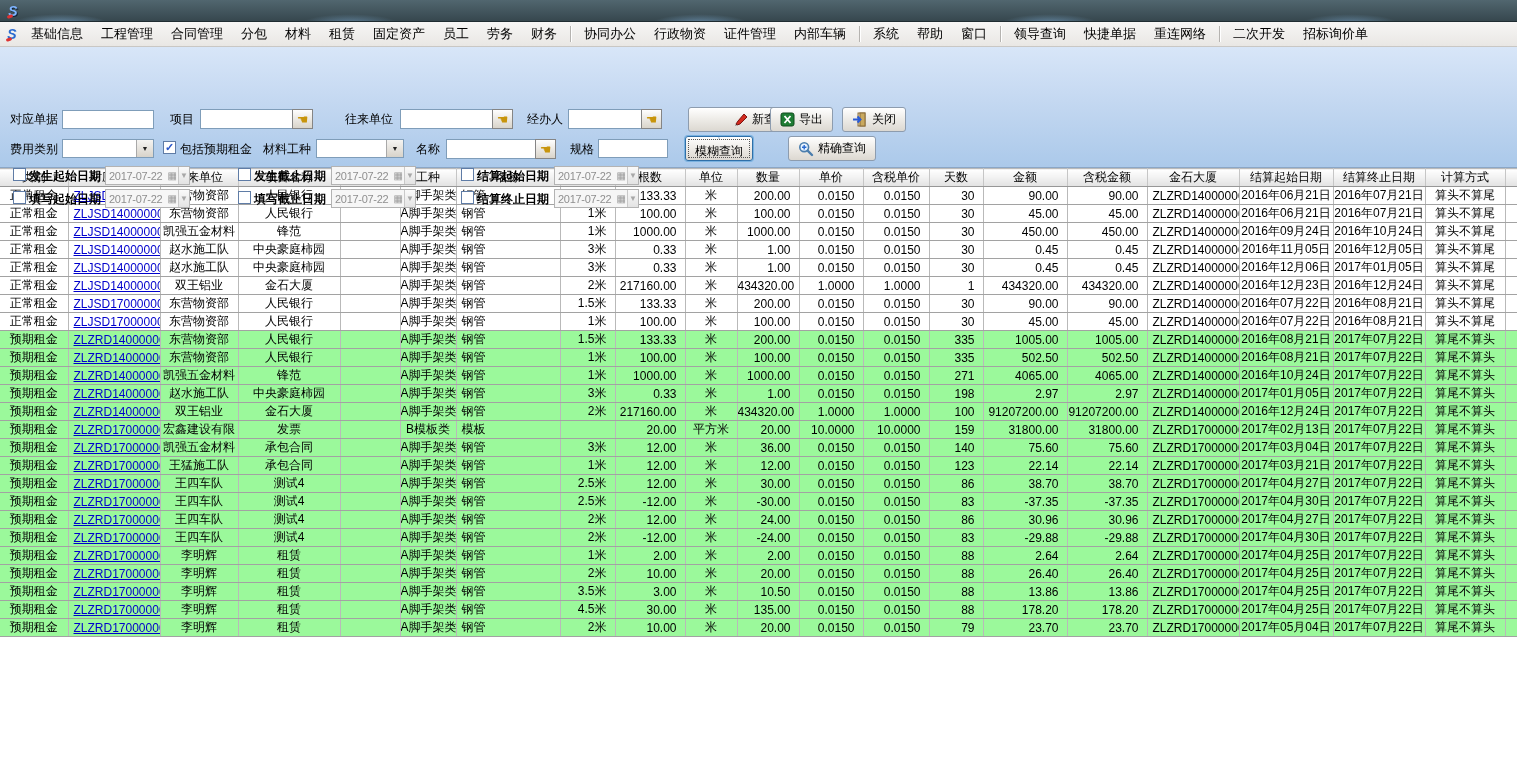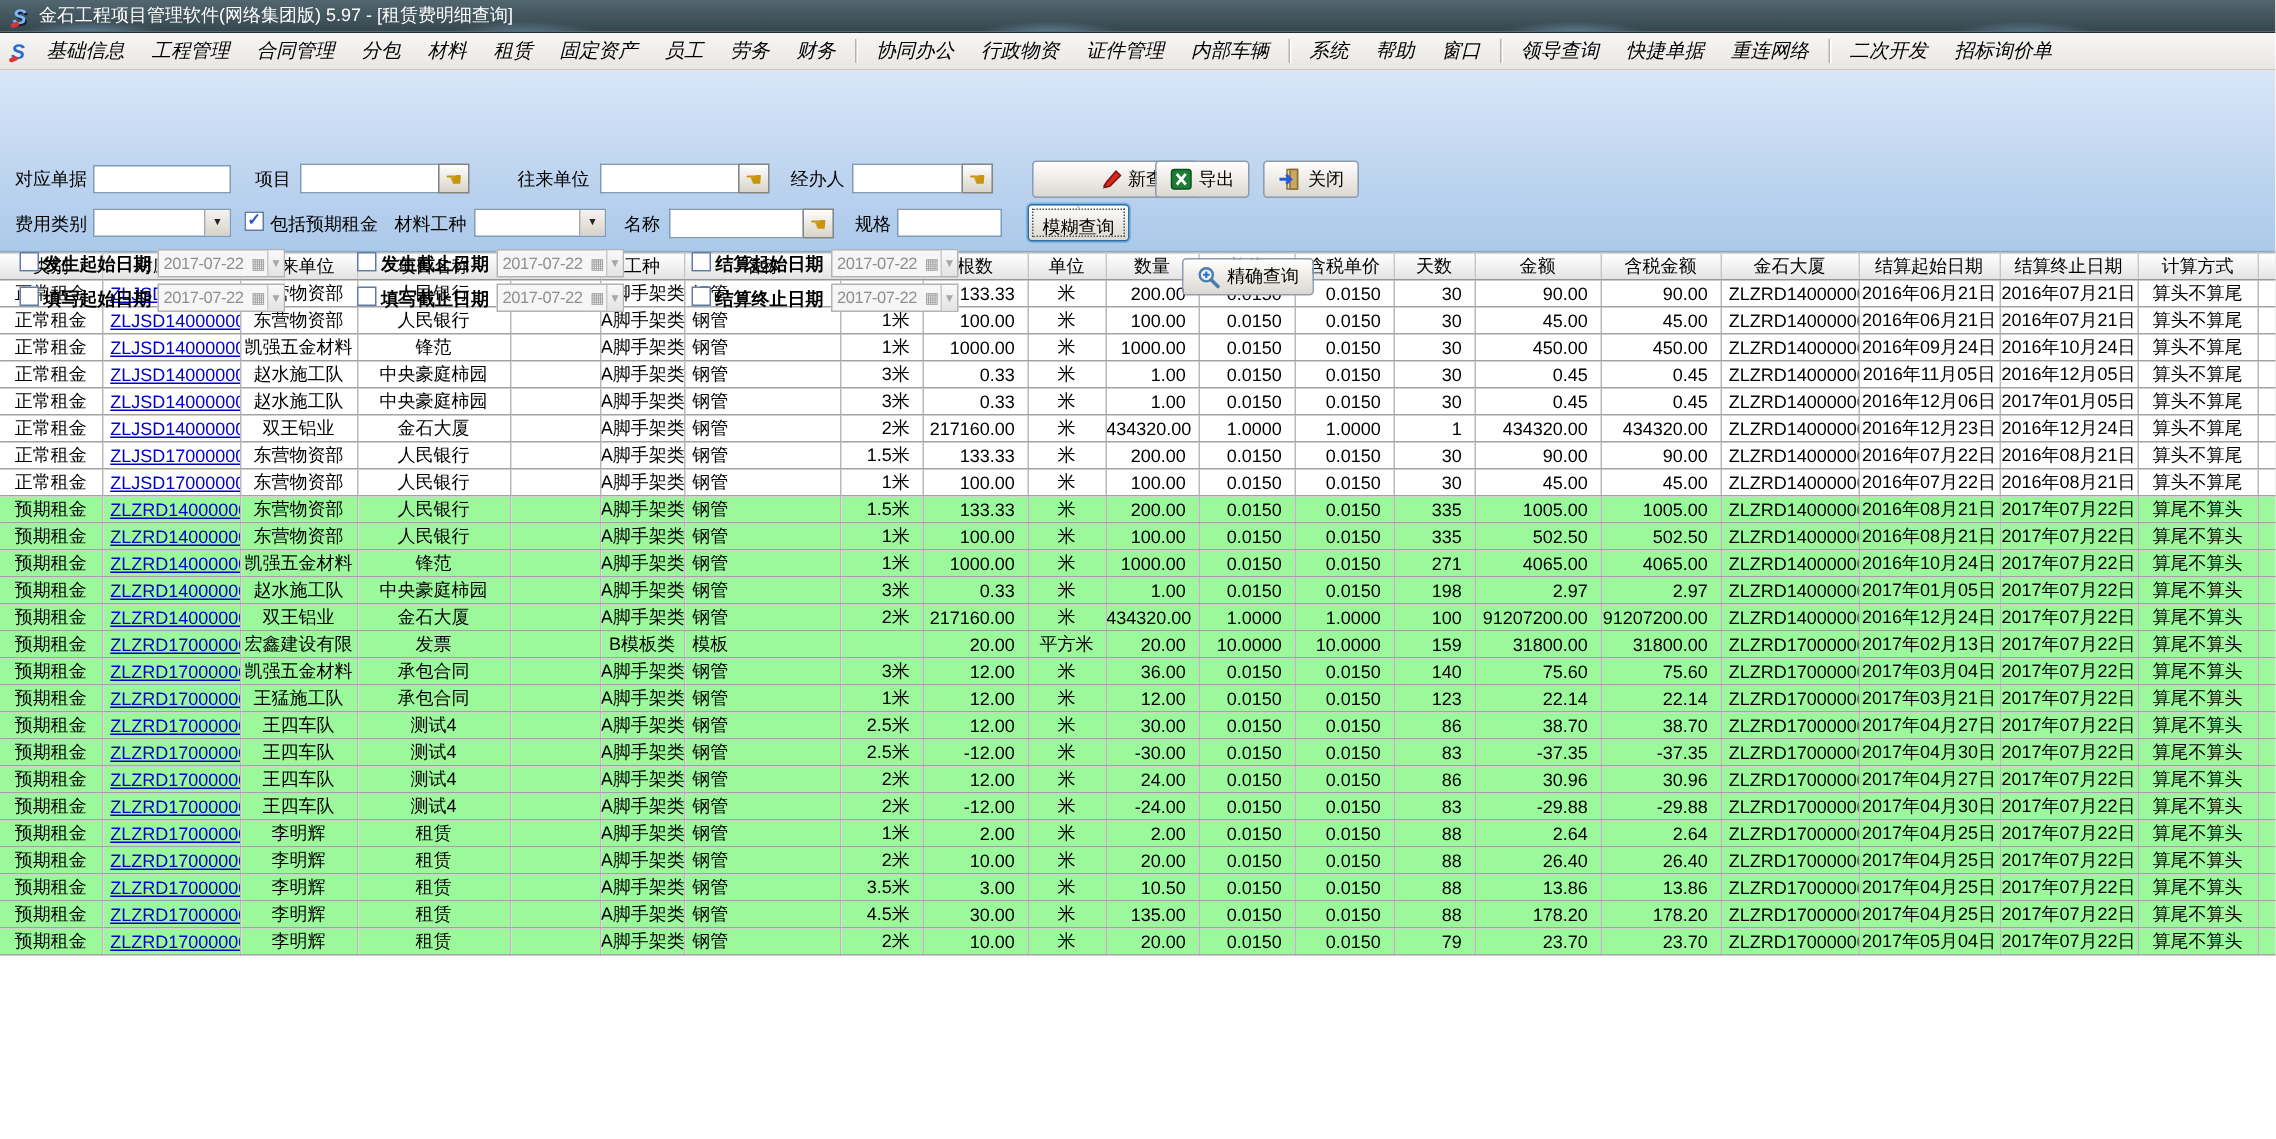--- a/index.html
+++ b/index.html
@@ -20,21 +20,21 @@
   .applogo { width:16px; height:16px; display:inline-flex; align-items:center; justify-content:center;
     font-weight:bold; font-style:italic; font-size:14px; color:#7fb4ff;
     text-shadow:1px 1px 0 #123; position:relative; }
   .applogo::after { content:""; position:absolute; left:2px; bottom:1px; width:6px; height:3px;
     background:#d33; border-radius:2px; transform:rotate(-20deg); }
 
   
   .menubar { height:25px; display:flex; align-items:center; padding-left:4px;
     background:linear-gradient(#f7f6f5,#e9e7e4); border-bottom:1px solid #c9c7c4; font-size:13px; }
   .menubar .applogo { color:#2a6bd0; text-shadow:none; margin-right:2px; }
-  .menu-item { padding:3px 9px; white-space:nowrap; cursor:default;font-style:italic; }
+  .menu-item { padding:3px 9px; white-space:nowrap; cursor:default; }
   .menu-sep { width:1px; height:16px; background:#b5b3b0; box-shadow:1px 0 0 #fff; margin:0 4px; }
 
   
   .filterpanel { position:relative; height:121px;
     background:linear-gradient(#d8e6f8 0%, #c4d8f1 45%, #abc9ea 100%);
     border-bottom:1px solid #8aa6c6; }
   .flabel { position:absolute; height:19px; line-height:19px; white-space:nowrap; }
   .finput { position:absolute; height:19px; border:1px solid #7f9db9; background:#fff;
     font-family:inherit; font-size:12px; padding:0 3px; }
   .lookupwrap { position:absolute; height:20px; display:flex; }
@@ -75,21 +75,20 @@
   td.l { text-align:left; padding-left:5px; }
   td.c { text-align:center; }
   td.r { text-align:right; padding-right:8px; }
   td a { color:#0000cc; text-decoration:underline; cursor:pointer; }
 </style>
 </head>
 <body>
 
 <div class="titlebar">
   <span class="applogo">S</span>
-  <span>金石工程项目管理软件(网络集团版) 5.97 - [租赁费明细查询]</span>
 </div>
 
 <div class="menubar">
   <span class="applogo">S</span>
   <span id="menu-items" style="display:flex;align-items:center;">
       <span class="menu-item">基础信息</span>
       <span class="menu-item">工程管理</span>
       <span class="menu-item">合同管理</span>
       <span class="menu-item">分包</span>
       <span class="menu-item">材料</span>
@@ -188,21 +187,21 @@
   <span class="flabel" style="left:570px;top:93px;">规格</span>
   <input class="finput" style="left: 598px; top: 92px; width: 70px;" value="">
 
   <button class="btn focused" style="left:685px;top:89px;">
     <svg width="16" height="16" viewBox="0 0 16 16">
         <circle cx="6.2" cy="6.2" r="4.4" fill="#e7f3ff" stroke="#4a7dad" stroke-width="1.6"></circle>
         <line x1="9.6" y1="9.6" x2="14" y2="14" stroke="#4a7dad" stroke-width="2.4" stroke-linecap="round"></line>
       </svg>
     <span>模糊查询</span>
   </button>
-  <button class="btn" style="left:788px;top:89px;margin-top:36px;">
+  <button class="btn" style="left:788px;top:89px;">
     <svg width="16" height="16" viewBox="0 0 16 16">
         <circle cx="6.2" cy="6.2" r="4.4" fill="#e7f3ff" stroke="#4a7dad" stroke-width="1.6"></circle>
         <path d="M6.2 4 V8.4 M4 6.2 H8.4" stroke="#2a6bd0" stroke-width="1.4"></path>
         <line x1="9.6" y1="9.6" x2="14" y2="14" stroke="#4a7dad" stroke-width="2.4" stroke-linecap="round"></line>
       </svg>
     <span>精确查询</span>
   </button>
 
   <span class="cb" style="left:13px;top:121px;"></span>
   <span class="flabel" style="left:29px;top:120px;font-weight:bold;">发生起始日期</span>

